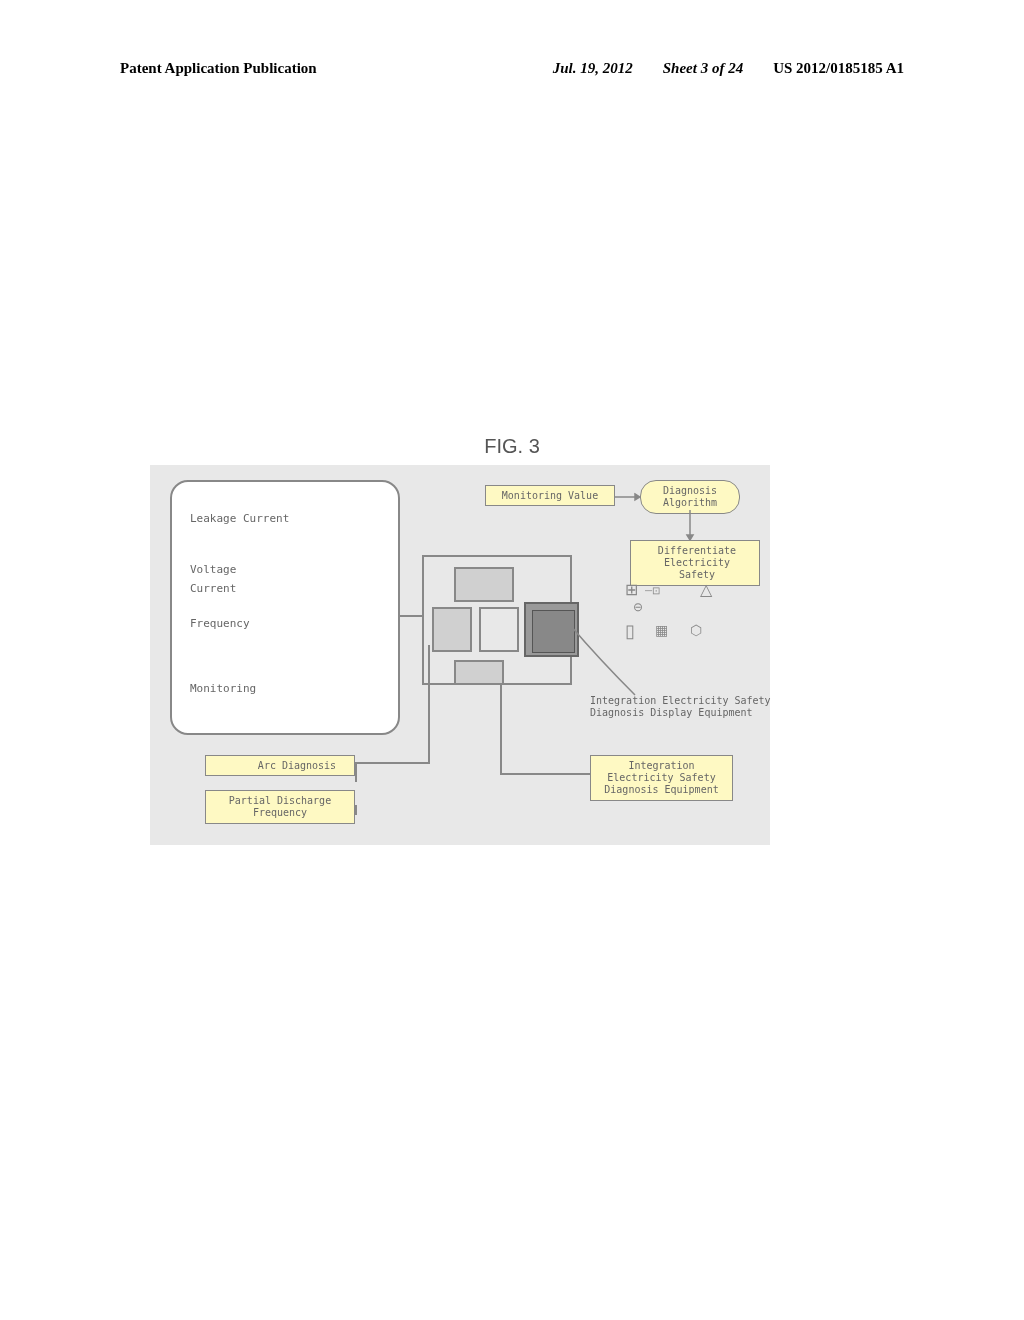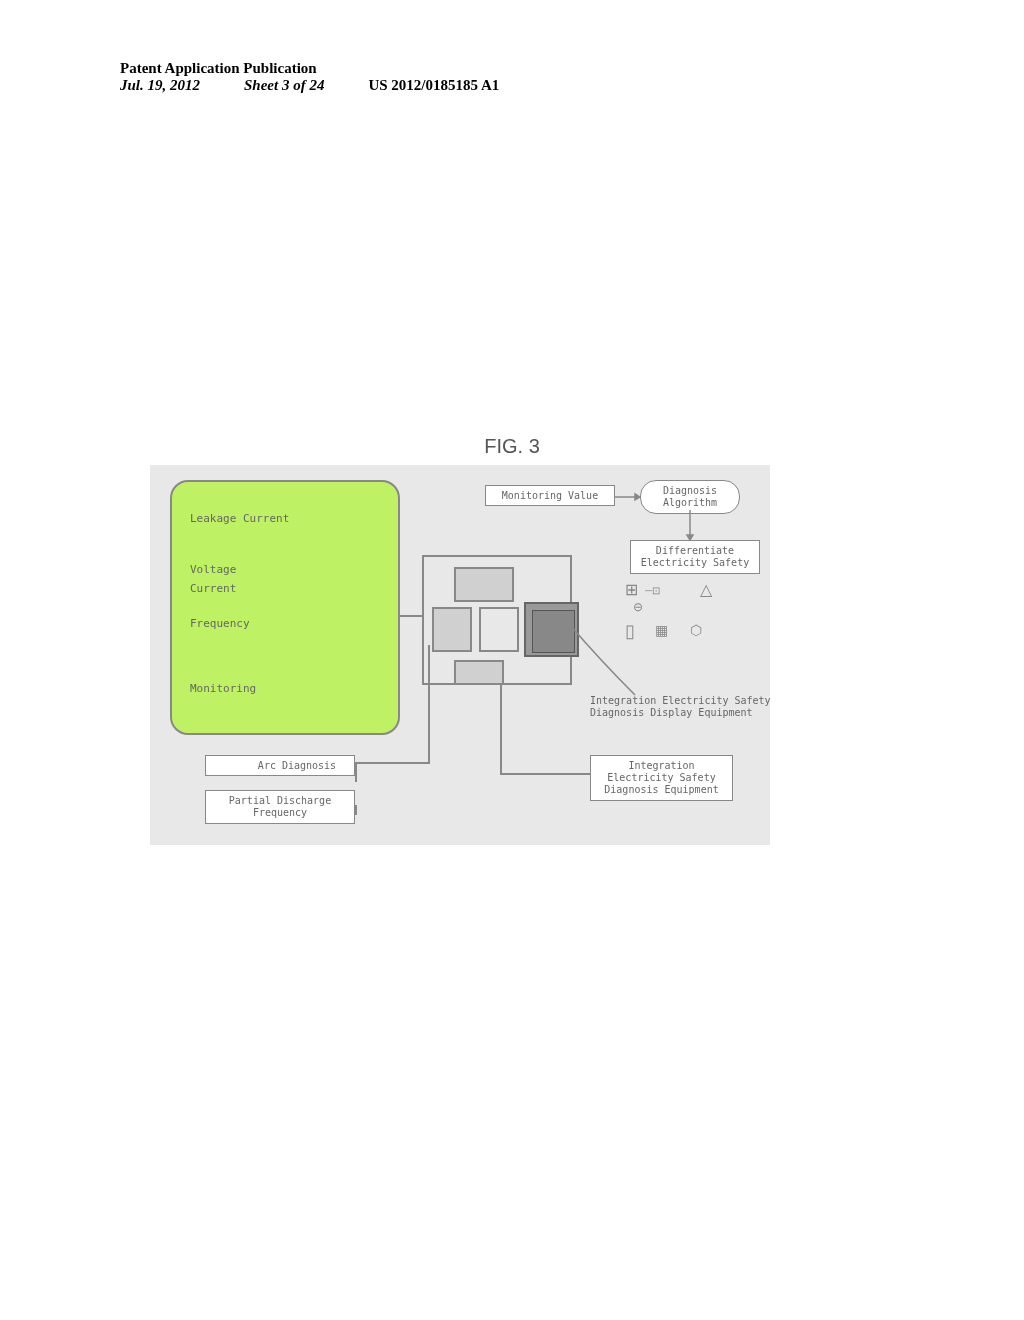--- a/index.html
+++ b/index.html
@@ -18,28 +18,27 @@
       position: absolute;
       top: 60px;
       left: 0;
       width: 100%;
       padding: 0 120px;
       display: flex;
       justify-content: space-between;
       font-size: 15px;
       font-weight: bold;
       font-style: italic;
-      flex-direction: column;
     }
     .header-left {
       font-style: normal;
     }
     .header-right {
       display: flex;
-      gap: 44px;
+      gap: 30px;
     }
     .header-right span:last-child {
       font-style: normal;
     }
     .figure-label {
       position: absolute;
       top: 435px;
       left: 50%;
       transform: translateX(-50%);
       font-size: 20px;
@@ -56,21 +55,21 @@
       background: #e8e8e8;
     }
     .monitoring-box {
       position: absolute;
       top: 15px;
       left: 20px;
       width: 230px;
       height: 255px;
       border: 2px solid #888;
       border-radius: 18px;
-      background: #bef264;
+      background: #ffffff;
     }
     .monitoring-item {
       position: absolute;
       font-size: 11px;
       font-family: monospace;
       color: #666;
       left: 18px;
     }
     .device-box {
       position: absolute;
@@ -124,21 +123,21 @@
     }
     .device-rect4 {
       top: 103px;
       left: 30px;
       width: 50px;
       height: 25px;
     }
     .flow-box {
       position: absolute;
       border: 1.5px solid #888;
-      background: #ffffff;
+      background: #fef9c3;
       font-size: 10px;
       font-family: monospace;
       color: #666;
       text-align: center;
       padding: 4px 8px;
     }
     .monitoring-value {
       top: 20px;
       left: 335px;
       width: 130px;
@@ -148,20 +147,21 @@
       left: 490px;
       width: 100px;
       line-height: 1.2;
       border-radius: 16px;
     }
     .differentiate {
       top: 75px;
       left: 480px;
       width: 130px;
       line-height: 1.2;
+      padding-left: 12px;
     }
     .arc-diagnosis {
       top: 290px;
       left: 55px;
       width: 150px;
       padding-left: 42px;
     }
     .partial-discharge {
       top: 325px;
       left: 55px;

